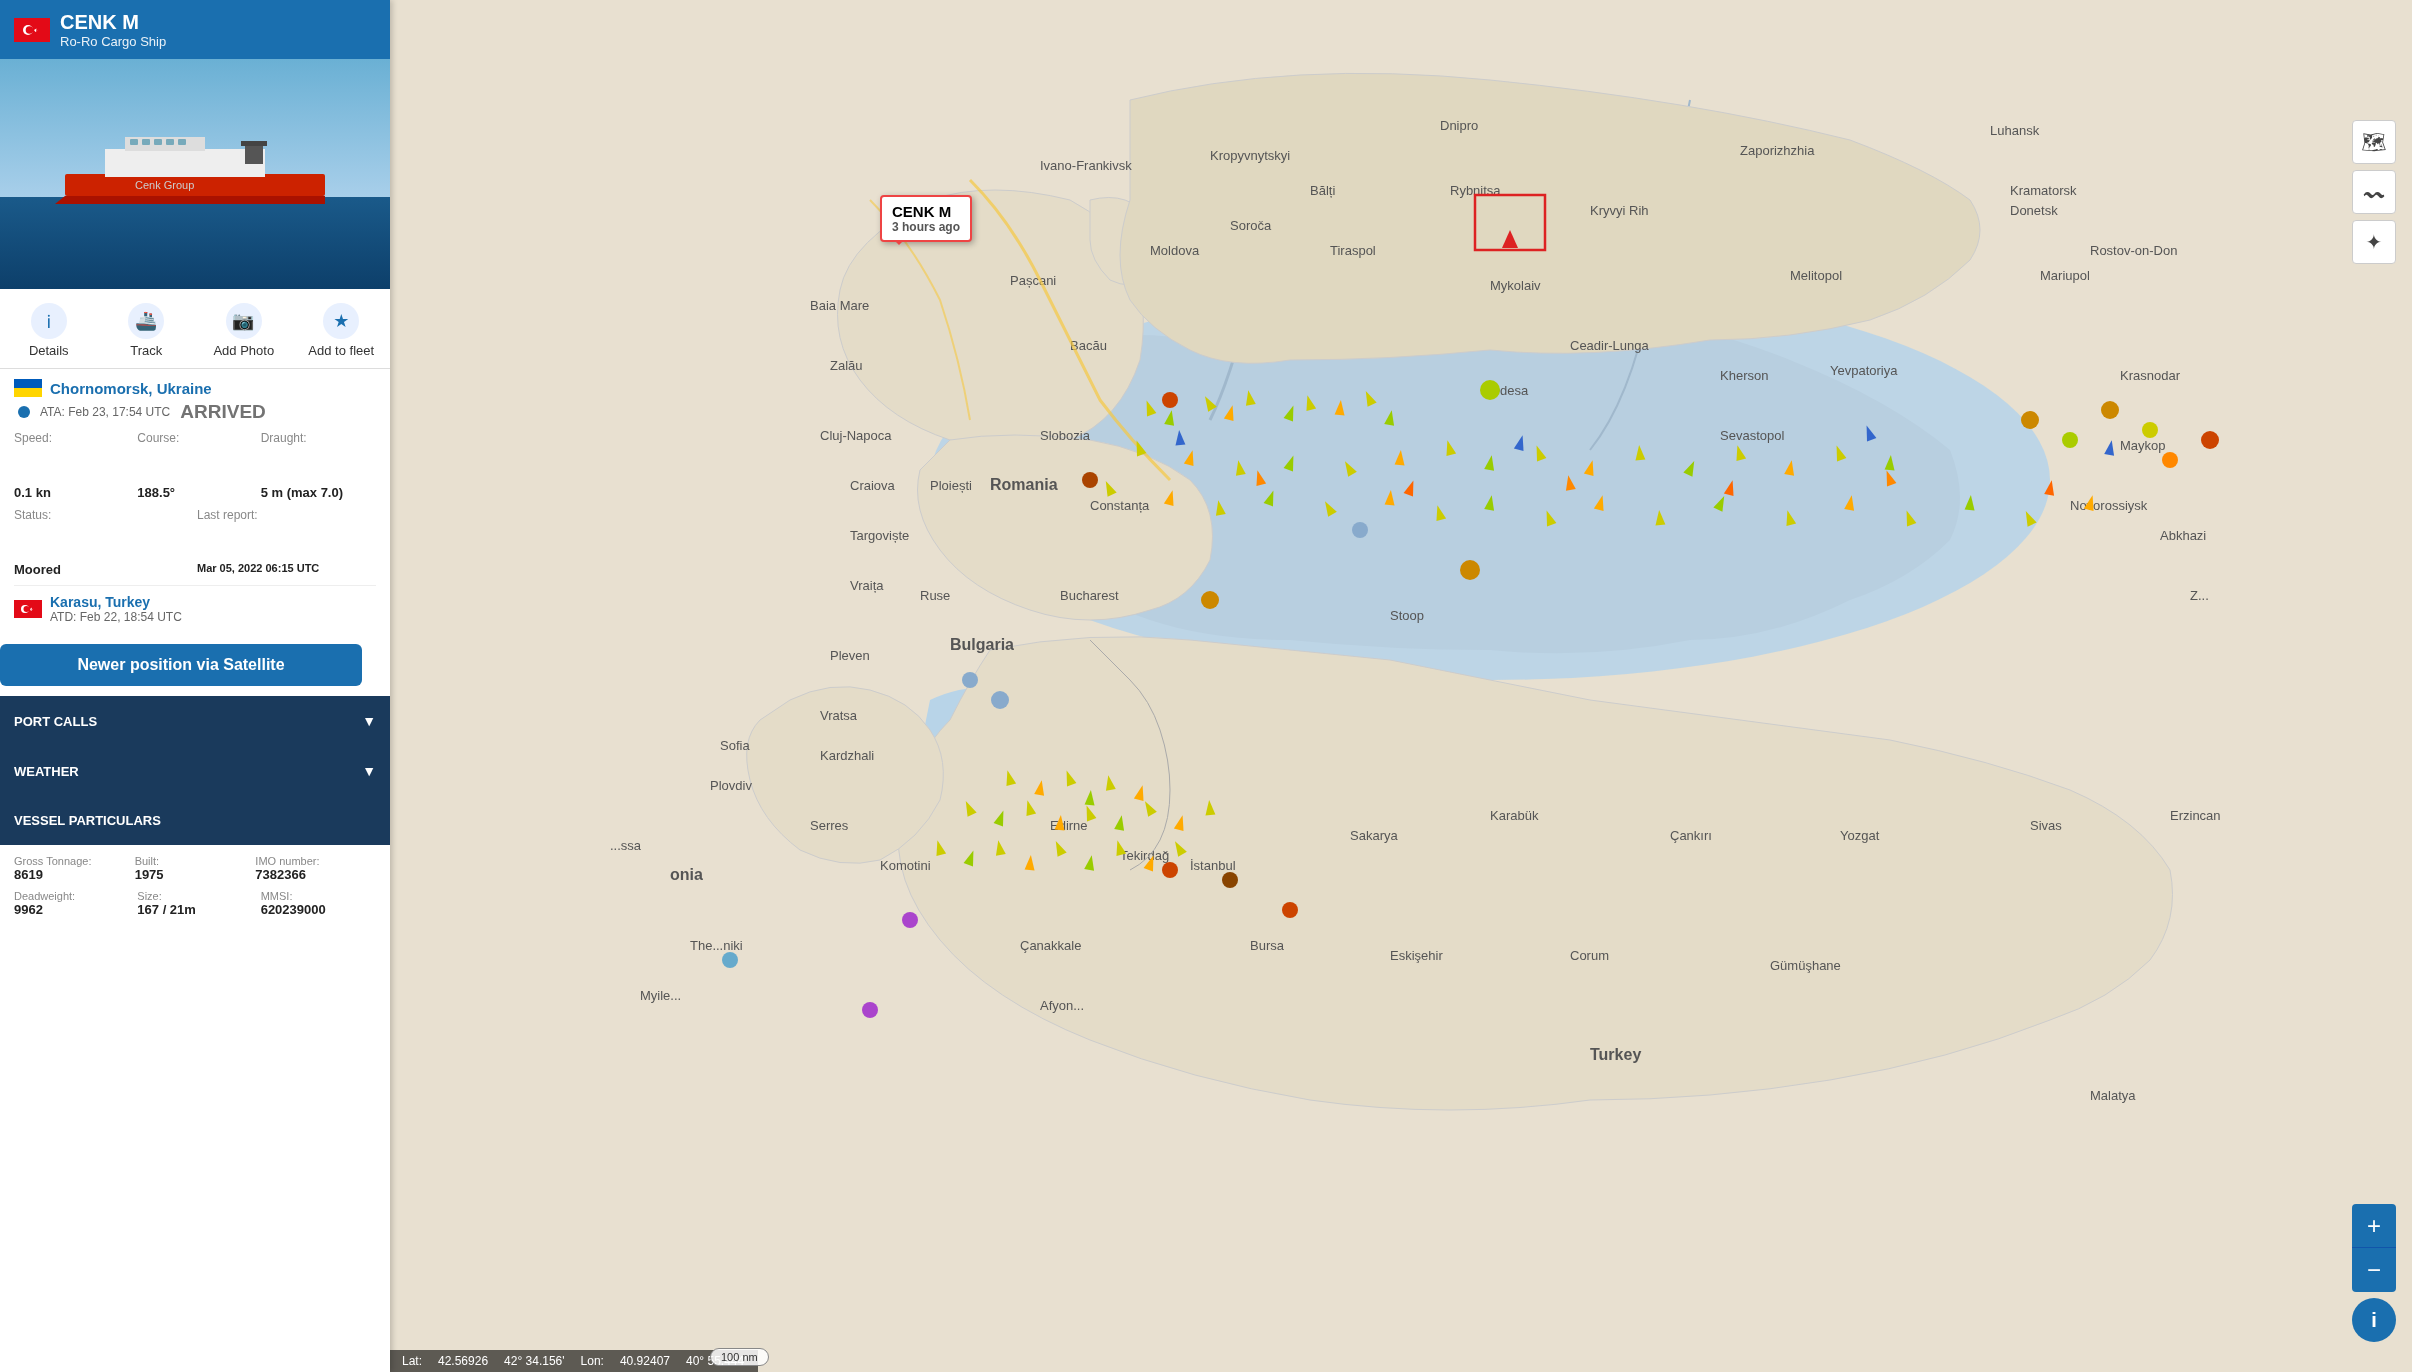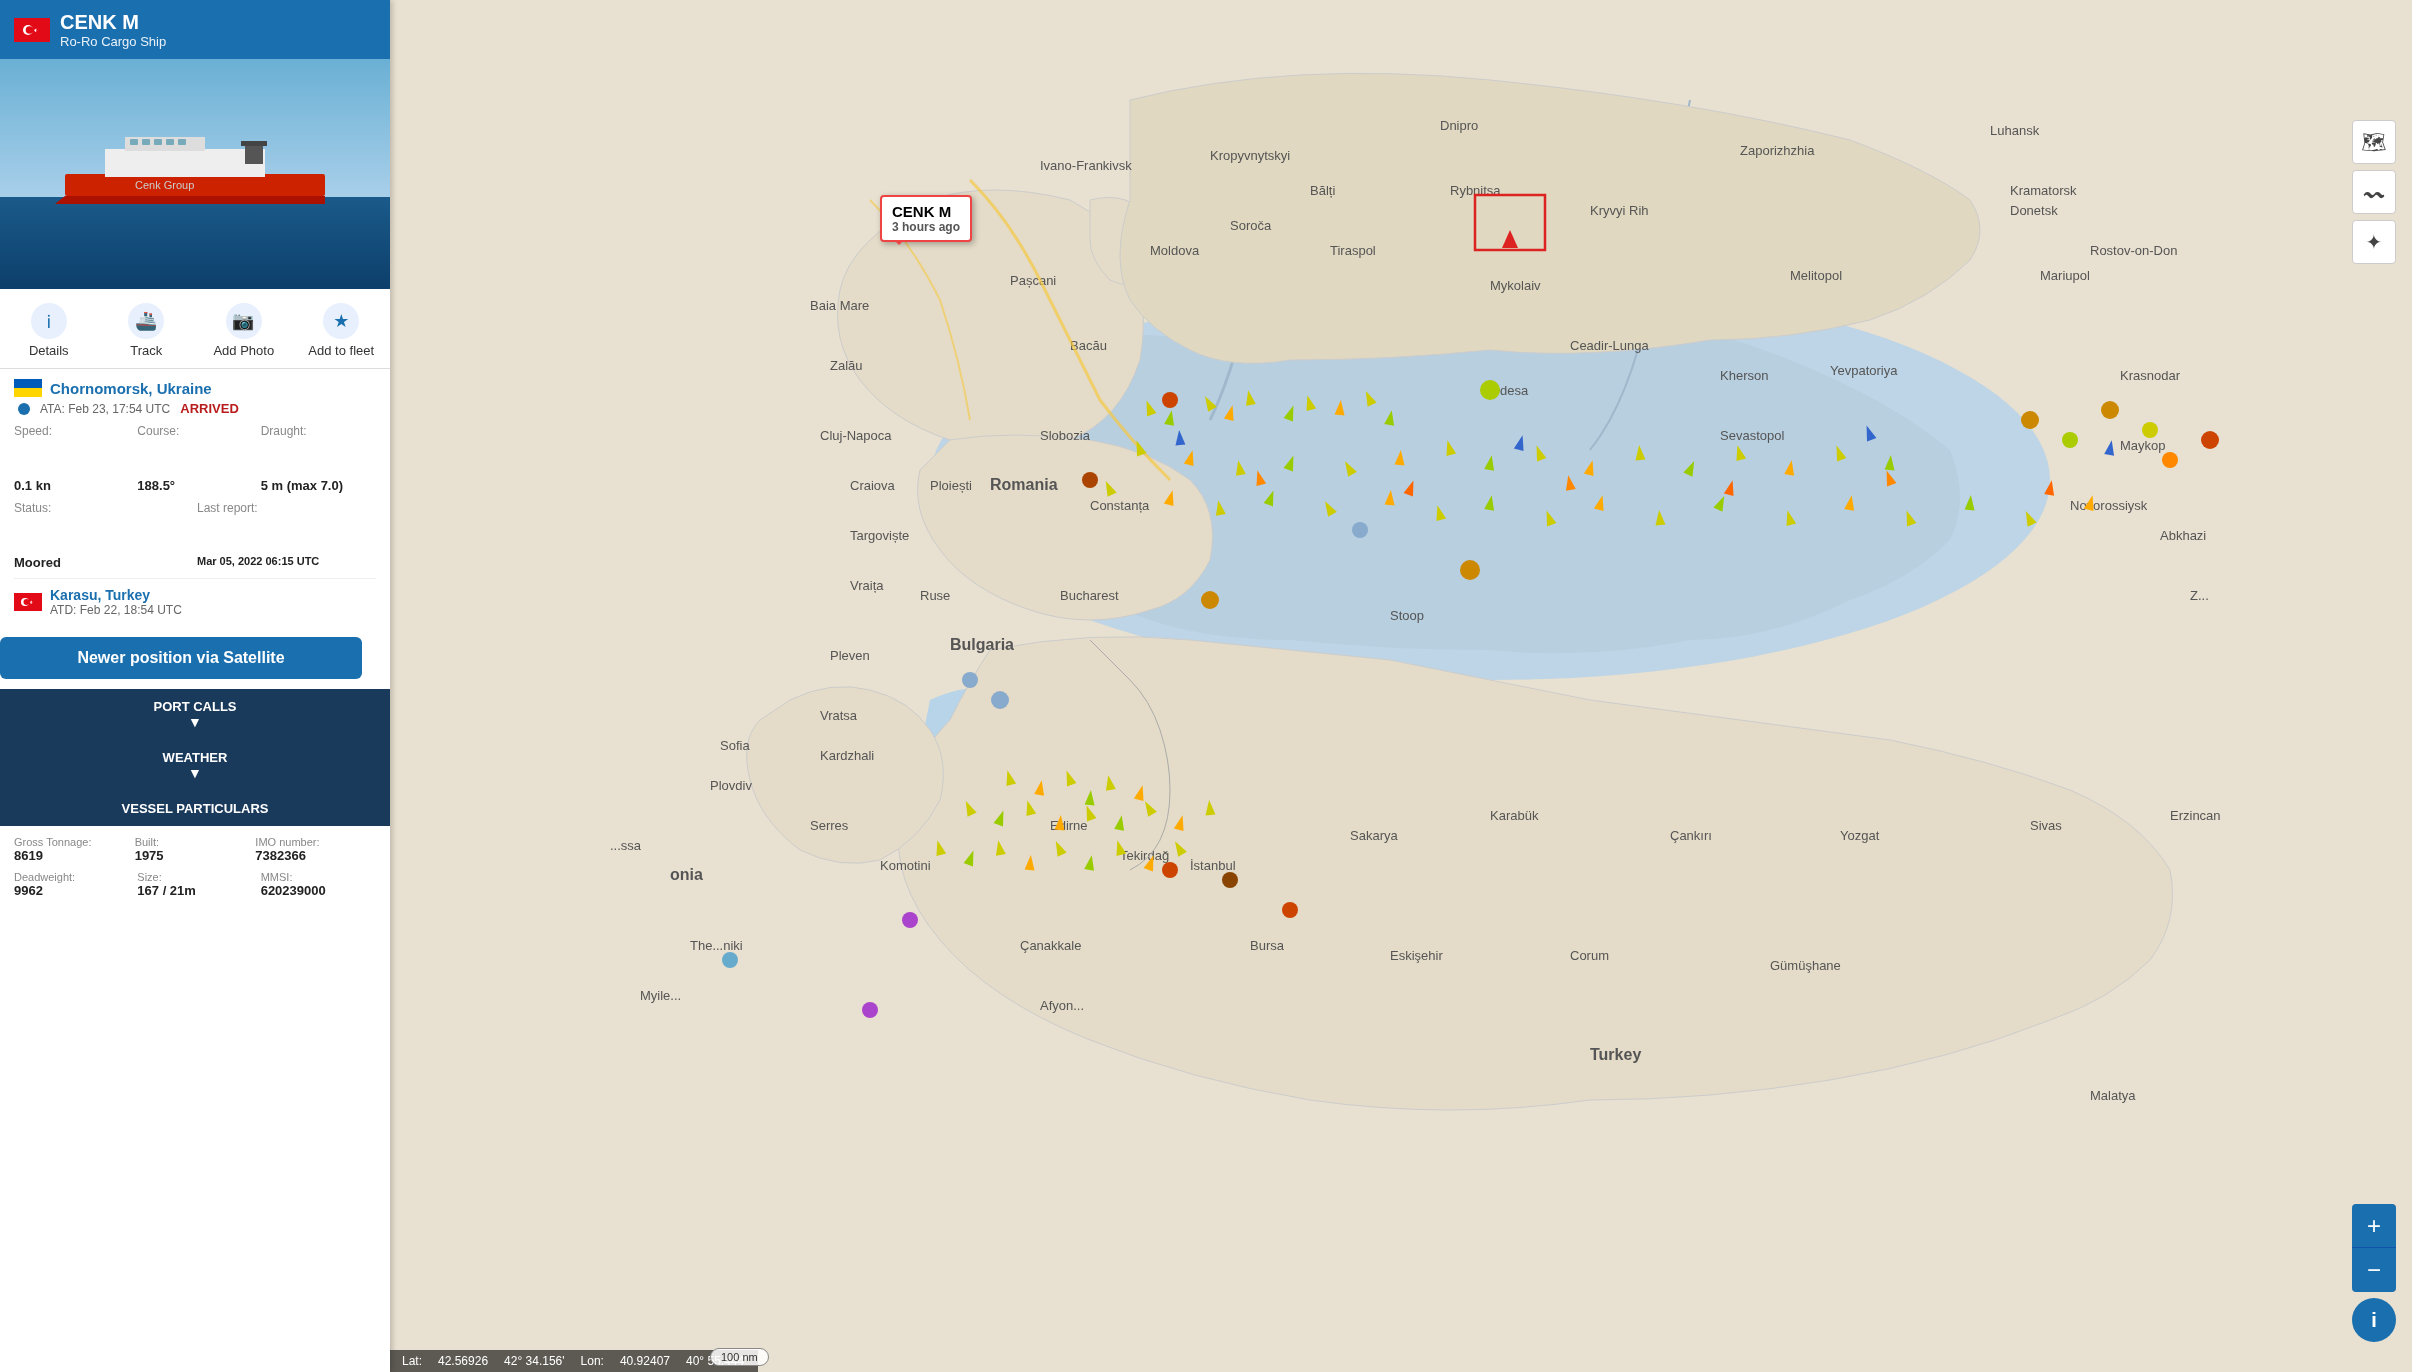--- a/index.html
+++ b/index.html
@@ -82,23 +82,23 @@
       align-items: center;
       gap: 8px;
       margin-bottom: 4px;
     }
     .port-name {
       font-size: 15px;
       font-weight: bold;
       color: #1a6faf;
     }
     .status-arrived {
-      color: #b91c1c;
+      color: #737373;
       font-weight: bold;
-      font-size: 13px;
+      font-size: 19px;
     }
     .vessel-stats {
       display: grid;
       grid-template-columns: 1fr 1fr 1fr;
       gap: 4px 8px;
       margin: 8px 0;
     }
     .stat-label { font-size: 12px; color: #888; }
     .stat-value { font-size: 13px; font-weight: bold; color: #222; }
     .stat-item { display: flex; flex-direction: column; gap: 40px; }
@@ -122,28 +122,27 @@
       font-weight: bold;
       cursor: pointer;
       width: calc(100% - 28px);
       text-align: center;
     }
 
     
     .section-header {
       background: #1a3a5c;
       color: #fff;
-      padding: 10px 14px;
+      padding: 17px 14px;
       font-size: 13px;
       font-weight: bold;
       display: flex;
       justify-content: space-between;
       align-items: center;
       cursor: pointer;
-      flex-direction: column;
     }
     .section-header .arrow { font-size: 14px; }
 
     
     #vessel-particulars {
       padding: 10px 14px;
     }
     .particulars-grid {
       display: grid;
       grid-template-columns: 1fr 1fr 1fr;

